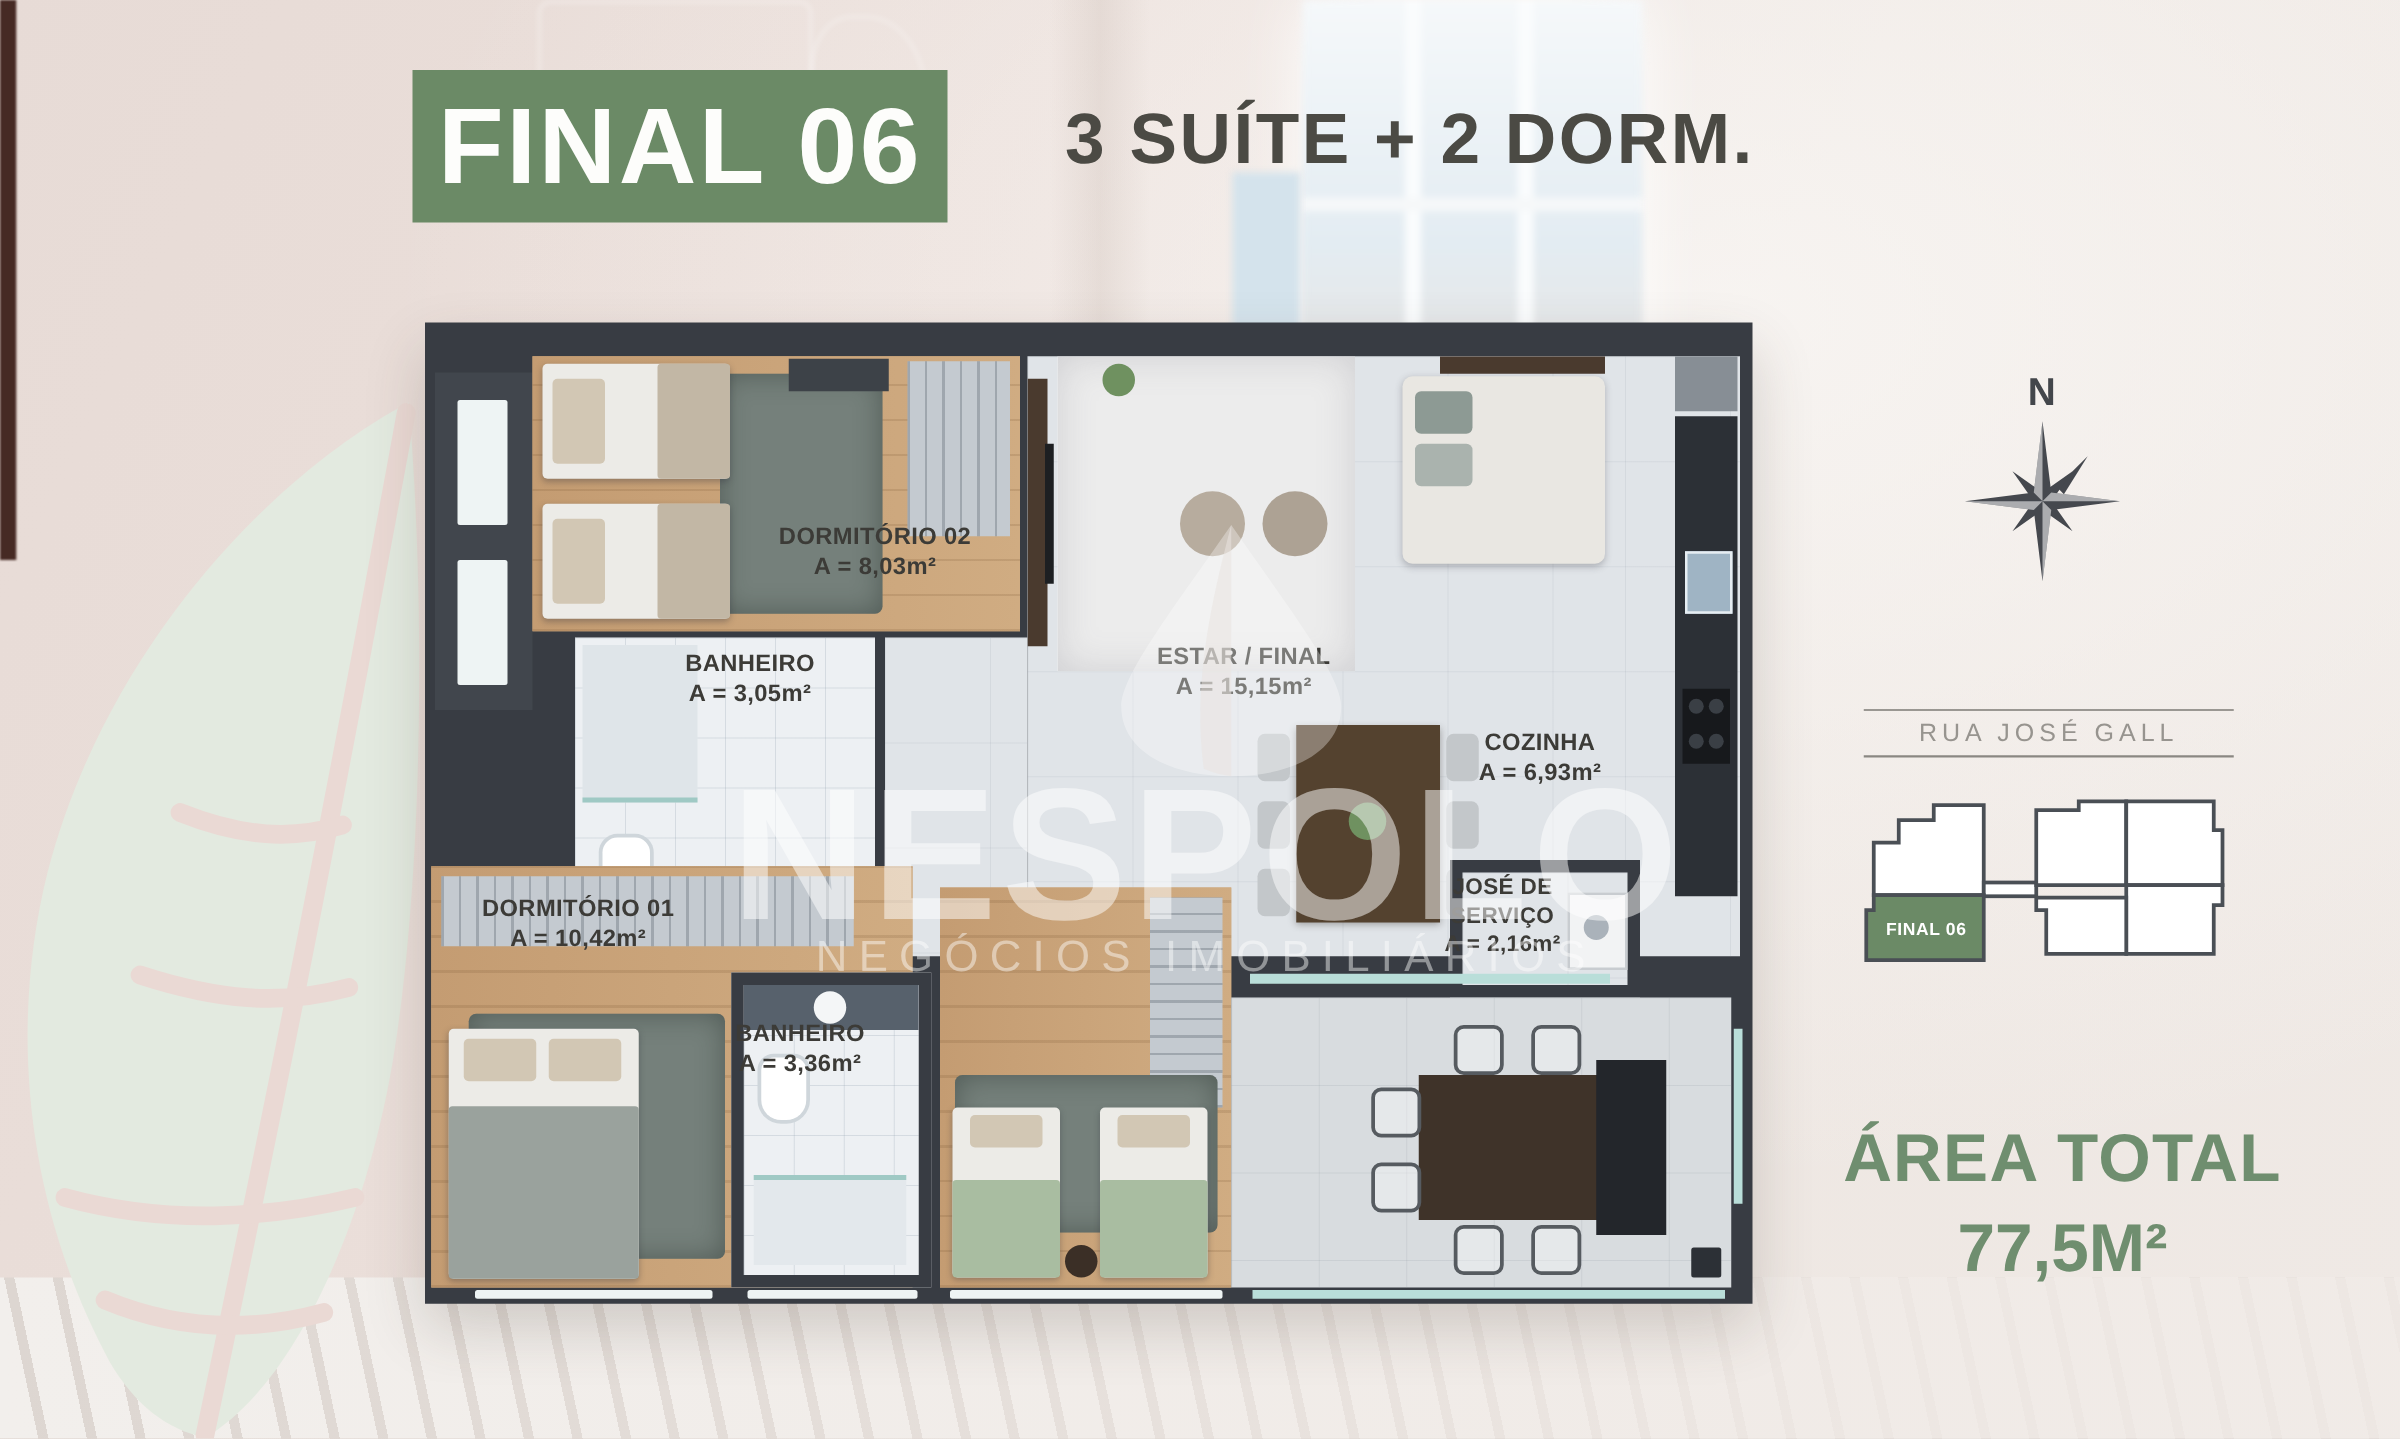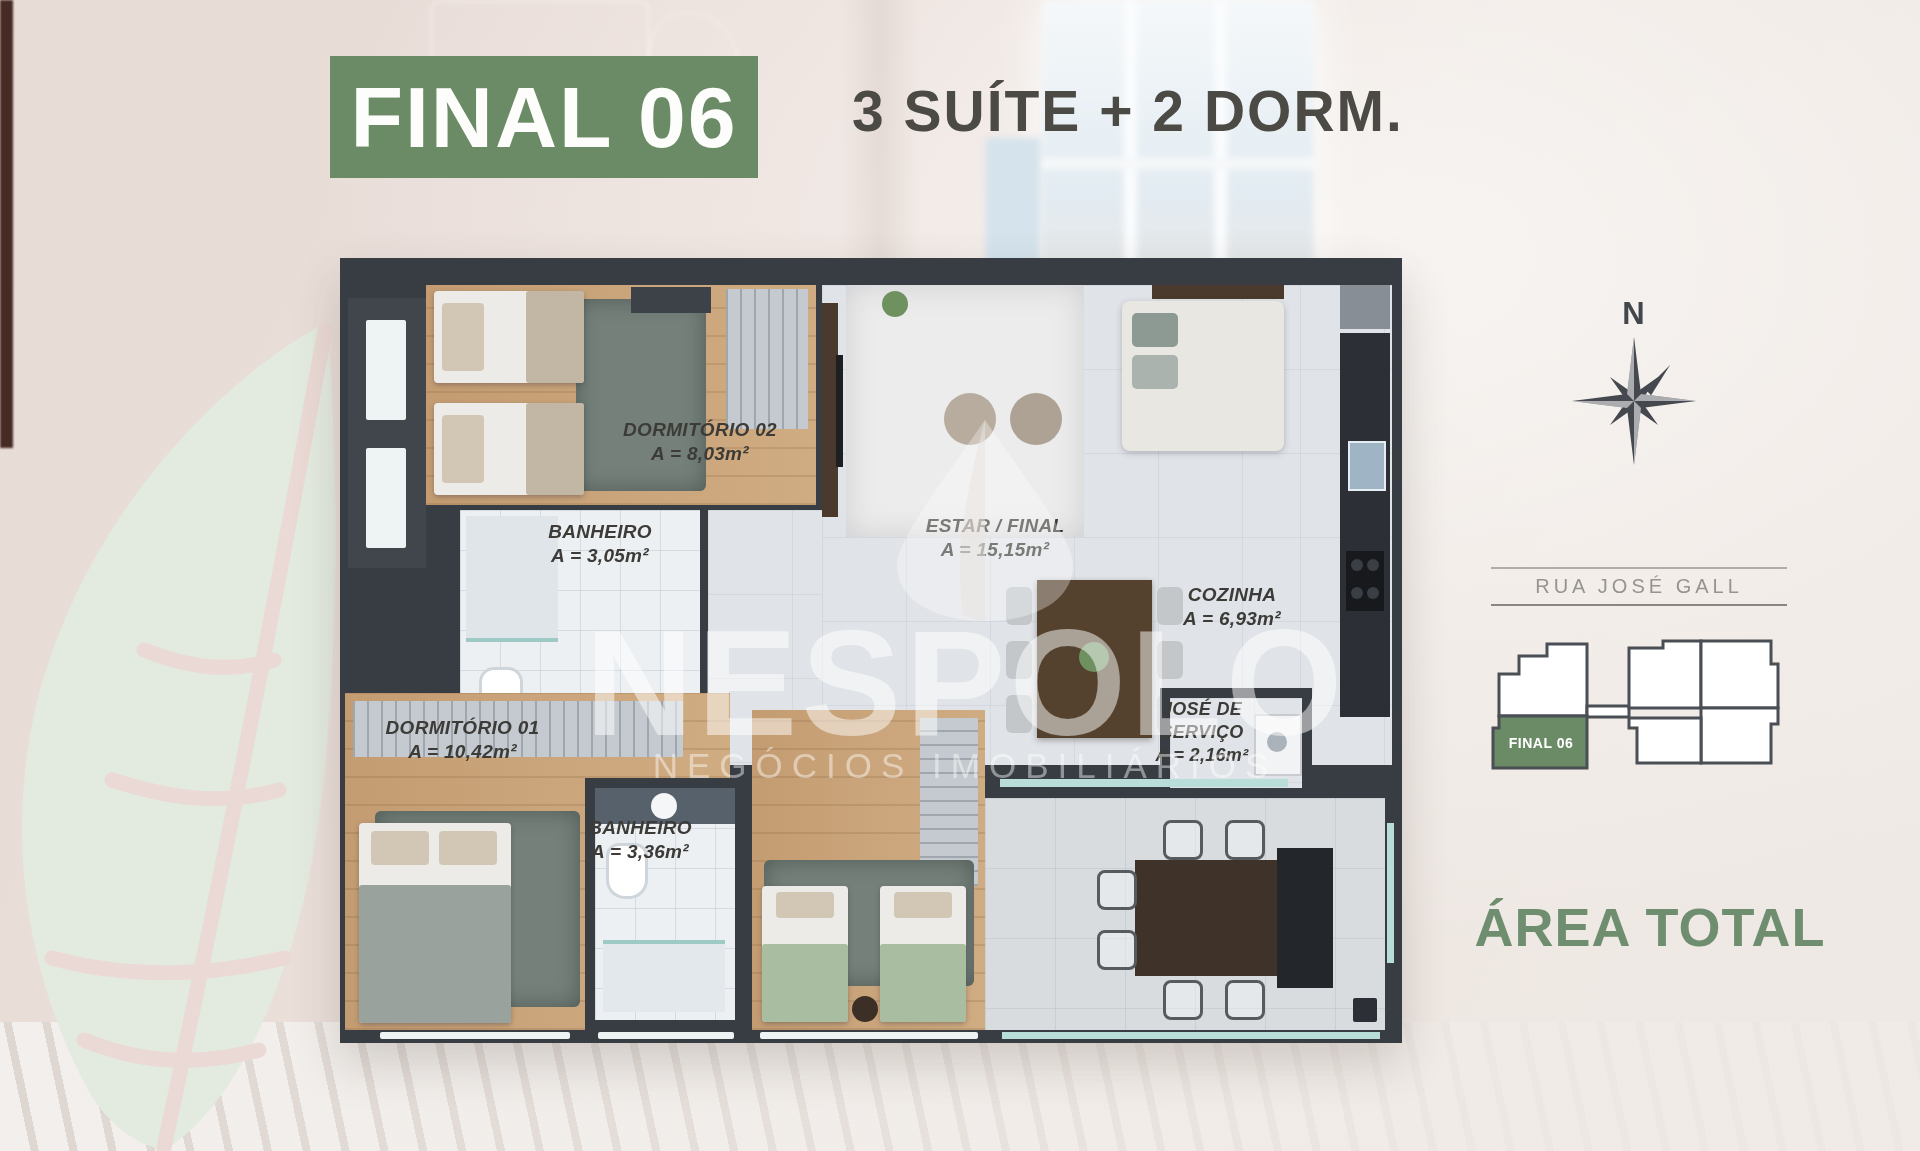--- a/index.html
+++ b/index.html
@@ -58,21 +58,21 @@
     background-image:repeating-linear-gradient(90deg,rgba(90,100,110,.35) 0 2px,transparent 2px 14px);}
   .wardrobe-v{background:#c4cad0;
     background-image:repeating-linear-gradient(0deg,rgba(90,100,110,.35) 0 2px,transparent 2px 14px);}
   .rug{background:#75807b;border-radius:6px;box-shadow:inset 0 0 22px rgba(35,45,40,.45);}
   .bed{background:#ecebe7;border-radius:4px;box-shadow:0 2px 5px rgba(50,50,60,.35);}
   .pillow{background:#d2c7b4;border-radius:4px;}
   .blanket{border-radius:3px;}
   .glass{background:#b9ded9;}
   .winstrip{background:#eef4f4;border-radius:2px;}
   .rlabel{position:absolute;z-index:30;text-align:center;color:#3c3b37;font-size:19px;line-height:1.28;letter-spacing:.3px;font-weight:700;}
-  .rlabel .nm,.rlabel .ar{display:block;font-style:italic;}
+  .rlabel .nm,.rlabel .ar{display:block;}
 
   
   #wm-logo{left:885px;top:415px;width:200px;height:210px;z-index:40;}
   #wm-text{left:585px;top:608px;width:760px;z-index:40;text-align:center;white-space:nowrap;
     font-size:150px;font-weight:700;letter-spacing:4px;color:rgba(255,255,255,.50);line-height:1;}
   #wm-tag{left:585px;top:748px;width:760px;z-index:40;text-align:center;white-space:nowrap;
     font-size:35px;font-weight:400;letter-spacing:9px;color:rgba(255,255,255,.45);line-height:1;}
 
   
   #compass{left:1568px;top:296px;width:132px;z-index:20;text-align:center;}
@@ -306,15 +306,16 @@
       <polygon points="144,162 216,162 216,207 152,207 152,172 144,172"></polygon>
     </g>
     <g>
       <polygon points="14,160 102,160 102,212 8,212 8,172 14,172" fill="#6b8a66" stroke="#4a4f55" stroke-width="3"></polygon>
       <text x="56" y="192" text-anchor="middle" font-size="14" font-weight="bold" letter-spacing="0.5" fill="#ffffff" font-family="Liberation Sans, sans-serif">FINAL 06</text>
     </g>
   </svg>
 
   <div class="abs" id="total">
     <div class="t1">ÁREA TOTAL</div>
+    <div class="t2">77,5M²</div>
   </div>
 
 </div>
 
 </body></html>

